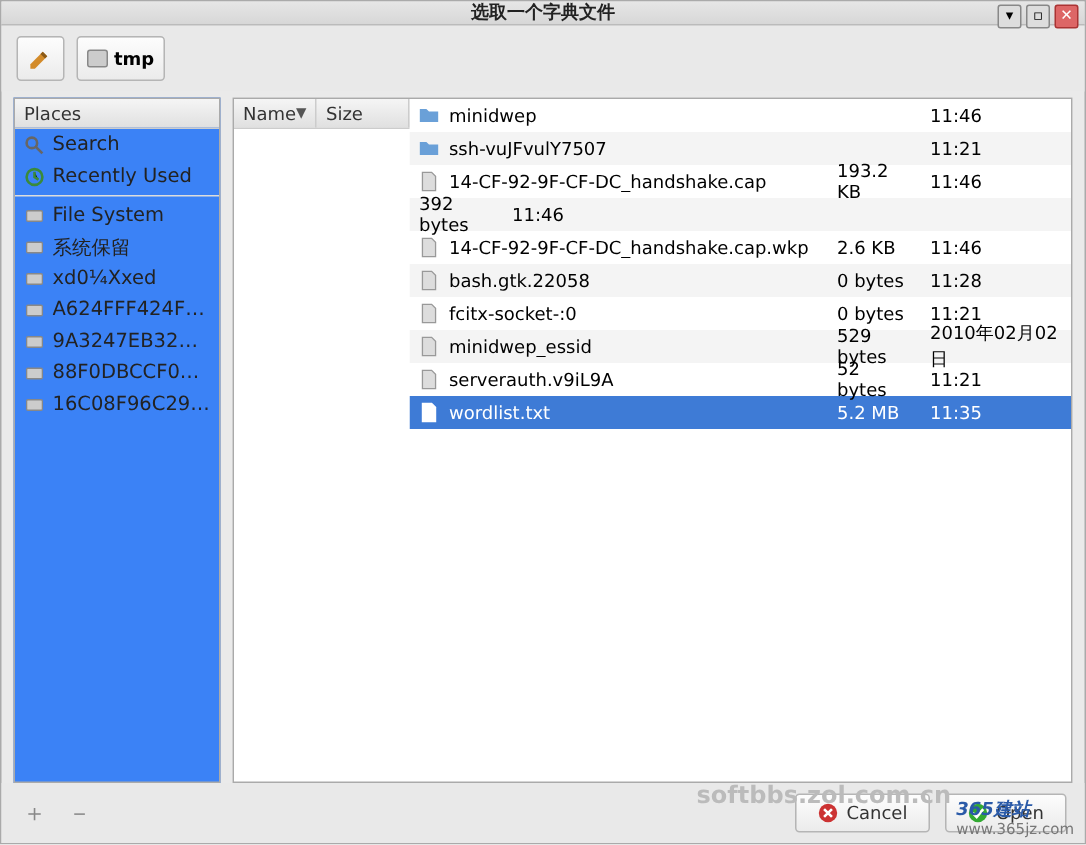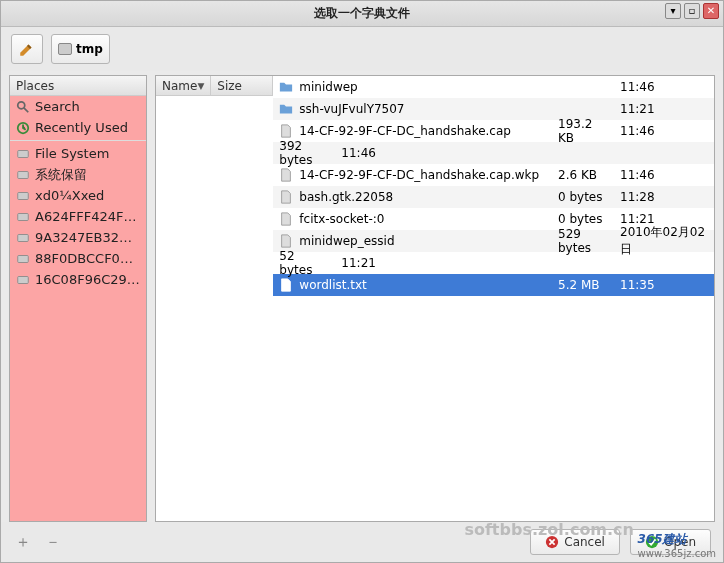--- a/index.html
+++ b/index.html
@@ -1,29 +1,29 @@
 <!DOCTYPE html>
 <html><head>
 <meta charset="utf-8">
 <style>
 * { box-sizing: border-box; margin: 0; padding: 0; font-family: "DejaVu Sans", "Liberation Sans", Arial, sans-serif; font-size: 12px; }
 body { background: #fff; width: 724px; height: 563px; overflow: hidden; }
 .window { width: 724px; height: 563px; background: #eaeaea; border: 1px solid #aaa; display: flex; flex-direction: column; }
-.titlebar { height: 26px; background: linear-gradient(#e6e6e6,#d7d7d7); border-bottom: 1px solid #bbb; display: flex; align-items: center; position: relative; justify-content: center; }
+.titlebar { height: 16px; background: linear-gradient(#e6e6e6,#d7d7d7); border-bottom: 1px solid #bbb; display: flex; align-items: center; position: relative; justify-content: center; }
 .titlebar .title { flex: 1; text-align: center; font-weight: bold; font-size: 12px; color: #222; }
 .winbtns { position: absolute; right: 4px; top: 2px; display: flex; gap: 3px; }
 .winbtn { width: 16px; height: 16px; border: 1px solid #888; background: #ddd; border-radius: 2px; display: flex; align-items: center; justify-content: center; font-size: 10px; line-height: 1; }
 .winbtn.close { background: #d66; color: #fff; border-color: #a33; }
 .toolbar { height: 44px; display: flex; align-items: center; padding: 6px 10px; gap: 8px; background: #e9e9e9; }
 .tb-btn { height: 30px; border: 1px solid #b5b5b5; background: linear-gradient(#fdfdfd,#ebebeb); border-radius: 3px; display: flex; align-items: center; justify-content: center; padding: 0 6px; min-width: 32px; }
 .pencil-icon { width: 18px; height: 18px; }
 .path-seg { display: flex; gap: 4px; }
 .disk-icon { width: 14px; height: 12px; background: #ccc; border: 1px solid #888; border-radius: 2px; }
 .main { flex: 1; display: flex; gap: 8px; padding: 4px 8px 0 8px; overflow: hidden; }
-.sidebar { width: 138px; border: 1px solid #aaa; background: #fca5a5; display: flex; flex-direction: column; }
+.sidebar { width: 138px; border: 1px solid #aaa; background: #3b82f6; display: flex; flex-direction: column; }
 .sidebar-header { height: 20px; background: linear-gradient(#f5f5f5,#e0e0e0); border-bottom: 1px solid #ccc; padding: 3px 6px; font-size: 12px; color: #333; }
 .sidebar-list { flex: 1; overflow-y: auto; }
 .sb-item { height: 21px; display: flex; align-items: center; gap: 5px; padding: 0 6px; cursor: default; }
 .sb-sep { height: 1px; background: #ddd; margin: 2px 0; }
 .sb-icon { width: 14px; height: 14px; flex-shrink: 0; display: flex; align-items: center; justify-content: center; }
 .sb-label { white-space: nowrap; overflow: hidden; text-overflow: ellipsis; font-size: 13px; color: #222; }
 .filepane { flex: 1; border: 1px solid #aaa; background: #fff; display: flex; flex-direction: row; min-width: 0; }
 .fp-header { height: 20px; display: flex; background: linear-gradient(#f5f5f5,#e0e0e0); border-bottom: 1px solid #ccc; }
 .col { padding: 3px 6px; font-size: 12px; color: #333; border-right: 1px solid #ccc; display: flex; align-items: center; }
 .col-name { flex: 1; justify-content: space-between; }
@@ -234,20 +234,26 @@
             <div class="cell cell-name">
               <span class="file-icon"><svg viewBox="0 0 16 16">
                   <path fill="#ddd" stroke="#999" d="M3 1h7l3 3v11H3z"></path>
                 </svg></span>
               <span class="fn">minidwep_essid</span>
             </div>
             <div class="cell cell-size">529 bytes</div>
             <div class="cell cell-mod">2010年02月02日</div>
           </div>
           <div class="row">
+            <div class="cell cell-name">
+              <span class="file-icon"><svg viewBox="0 0 16 16">
+                  <path fill="#ddd" stroke="#999" d="M3 1h7l3 3v11H3z"></path>
+                </svg></span>
+              <span class="fn">serverauth.v9iL9A</span>
+            </div>
             <div class="cell cell-size">52 bytes</div>
             <div class="cell cell-mod">11:21</div>
           </div>
           <div class="row sel">
             <div class="cell cell-name">
               <span class="file-icon"><svg viewBox="0 0 16 16">
                   <path fill="#fff" stroke="#fff" d="M3 1h7l3 3v11H3z"></path>
                 </svg></span>
               <span class="fn">wordlist.txt</span>
             </div>

